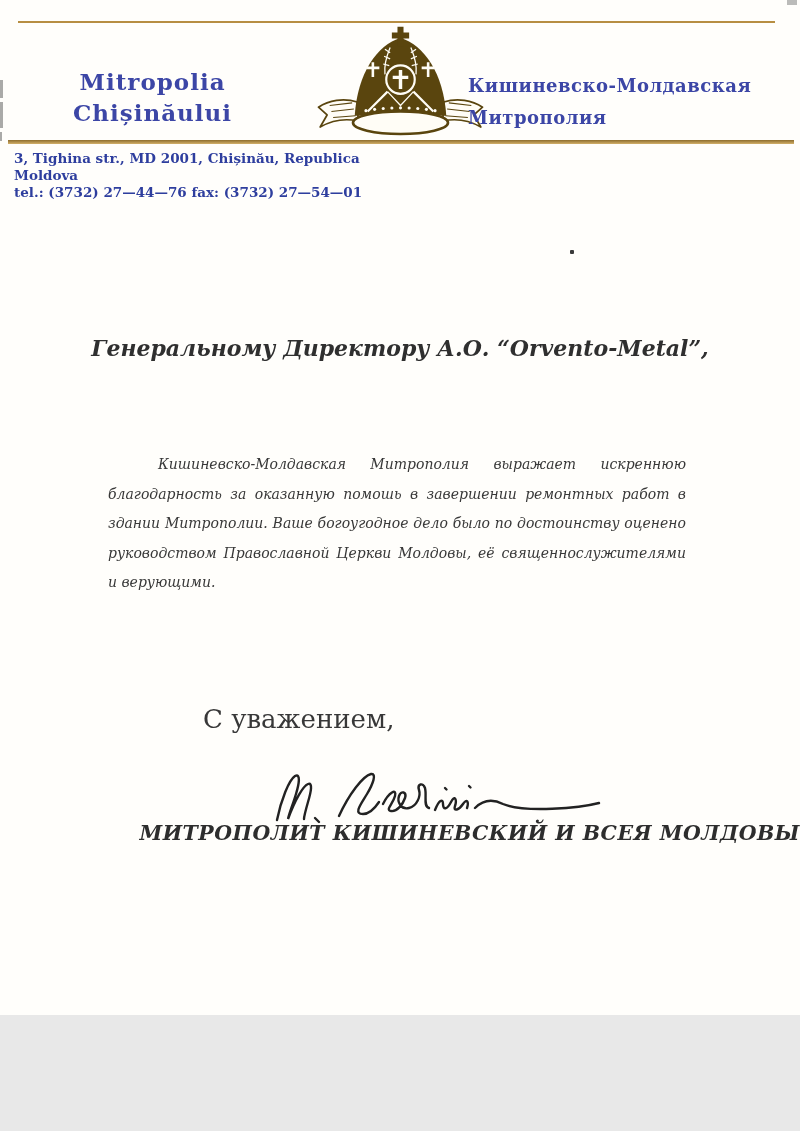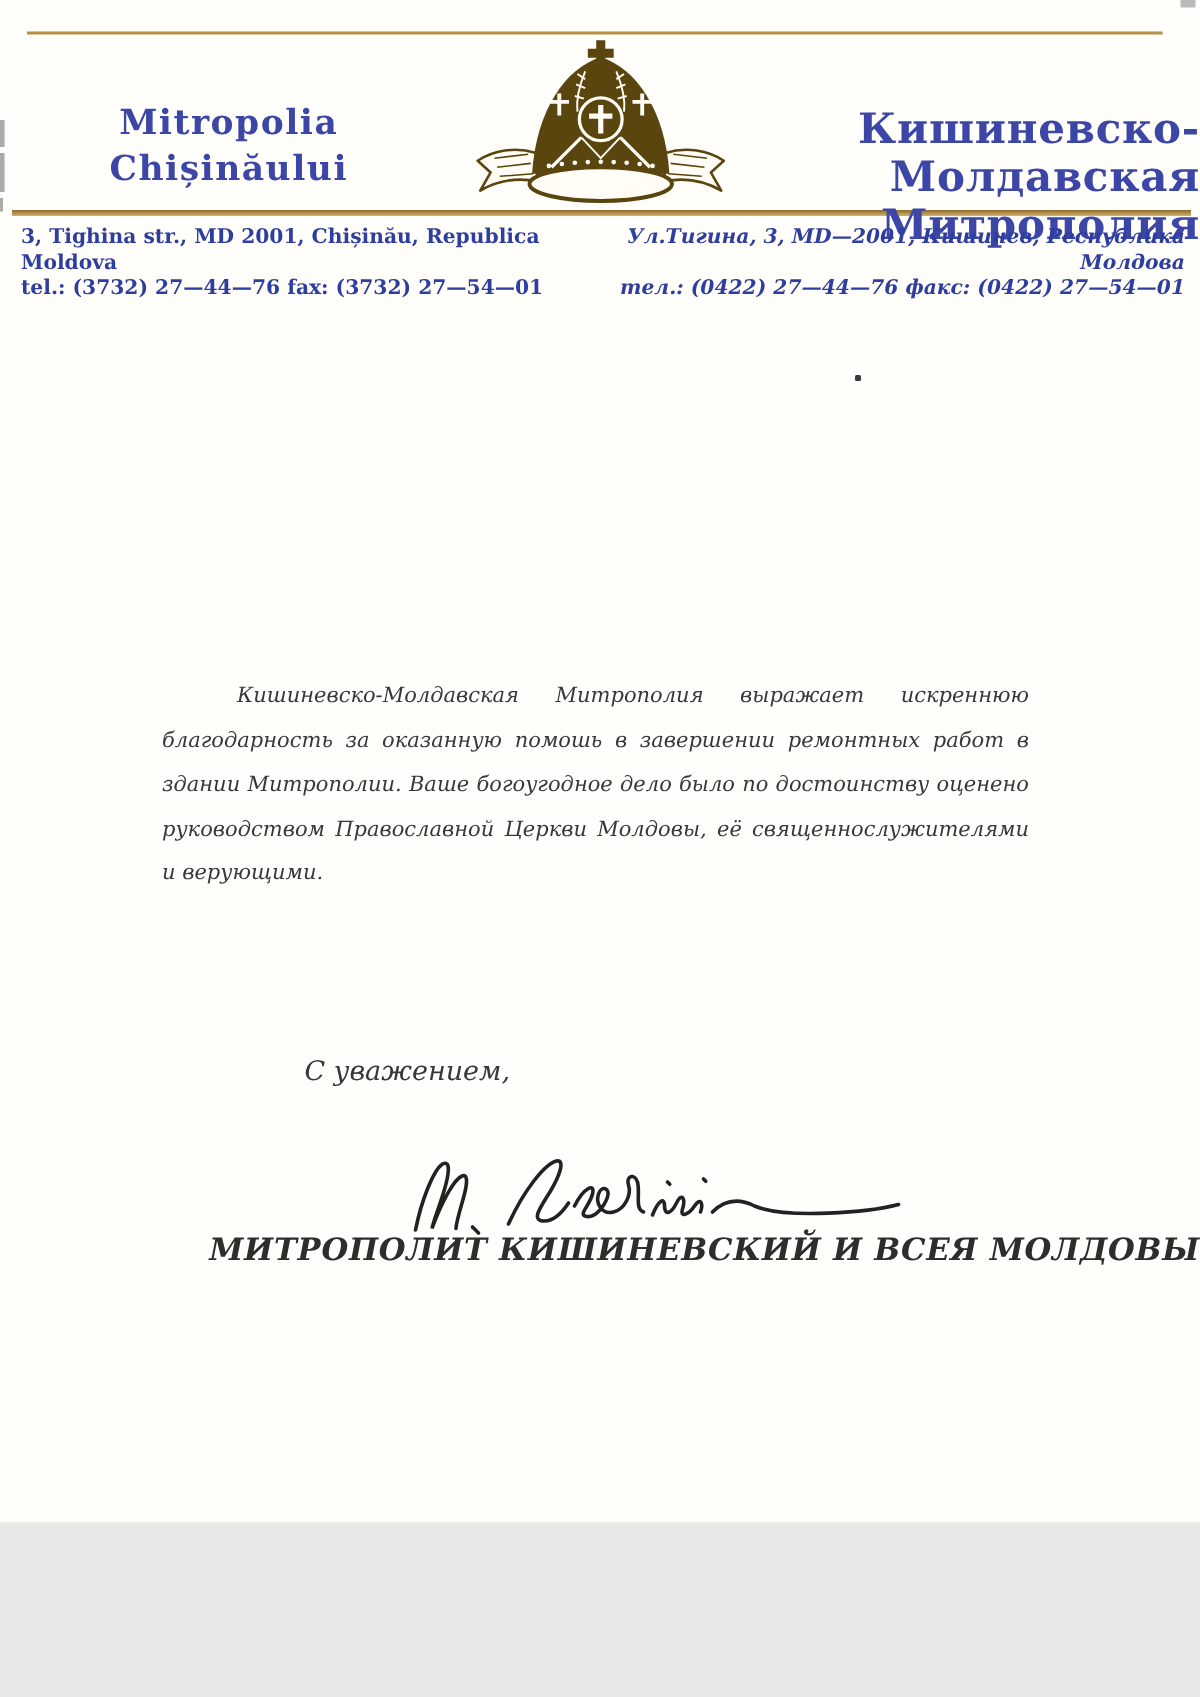--- a/index.html
+++ b/index.html
@@ -17,22 +17,22 @@
     position:absolute;left:8px;top:140px;width:786px;height:4px;
     background:linear-gradient(#8d6c2c,#d3b06a);
   }
   
   .org-left{
     position:absolute;left:0px;top:66px;width:305px;text-align:center;
     color:#3c46a6;font-weight:bold;font-size:23px;line-height:31px;
     letter-spacing:1px;
   }
   .org-right{
-    position:absolute;left:468px;top:70px;width:332px;text-align:right;
-    color:#3c46a6;font-weight:bold;font-size:28px;line-height:32px;
+    position:absolute;left:468px;top:70px;width:332px;text-align:left;
+    color:#3c46a6;font-weight:bold;font-size:18px;line-height:32px;
     letter-spacing:0.5px;
   }
   
   .contact-left{
     position:absolute;left:14px;top:150px;width:380px;
     color:#2e3e9e;font-weight:bold;
     font-size:13.5px;line-height:17px;
   }
   .contact-right{
     position:absolute;right:10px;top:150px;width:386px;text-align:right;
@@ -46,21 +46,21 @@
     font-size:22px;line-height:32px;
   }
   .body-text{
     position:absolute;left:108px;top:450px;width:578px;
     color:#383838;font-style:italic;font-size:14px;line-height:29.5px;
     text-align:justify;
   }
   .body-text p{margin:0;text-indent:50px;}
   .closing{
     position:absolute;left:203px;top:704px;
-    color:#383838;font-style:italic;font-size:18px;
+    color:#383838;font-size:26px;
   }
   .signature-wrap{position:absolute;left:255px;top:758px;width:360px;height:70px;}
   .signer-title{
     position:absolute;left:0;top:821px;width:800px;text-align:right;
     color:#2d2d2d;font-weight:bold;font-style:italic;
     font-size:20.5px;letter-spacing:0.5px;
   }
   
   .crown-top{position:absolute;left:314px;top:26px;}
   .crown-bottom{position:absolute;left:356px;top:1040px;}
@@ -124,32 +124,29 @@
 
   <div class="org-right">
     <div>Кишиневско-Молдавская</div>
     <div>Митрополия</div>
   </div>
 
   <div class="contact-left">
     <div>3, Tighina str., MD 2001, Chișinău, Republica  Moldova</div>
     <div>tel.: (3732) 27—44—76    fax: (3732) 27—54—01</div>
   </div>
-  <div class="contact-right">
-    <div>Ул.Тигина, 3, MD—2001, Кишинев, Республика Молдова</div>
-    <div>тел.: (0422) 27—44—76    факс: (0422) 27—54—01</div>
-  </div>
 
   <div class="speck"></div>
   <div class="edge-mark em1"></div>
   <div class="edge-mark em2"></div>
   <div class="edge-mark em3"></div>
   <div class="edge-mark em4"></div>
 
   <div class="recipient">
+    <div>Генеральному Директору А.О. “Orvento-Metal”,</div>
   </div>
 
   <div class="body-text">
     <p>Кишиневско-Молдавская Митрополия выражает искреннюю благодарность за оказанную помошь в завершении ремонтных работ в здании Митрополии. Ваше богоугодное дело было по достоинству оценено руководством Православной Церкви Молдовы, её священнослужителями и верующими.</p>
   </div>
 
   <div class="closing">С уважением,</div>
 
   <div class="signature-wrap">
     <svg width="360" height="70" viewBox="0 0 360 70">

